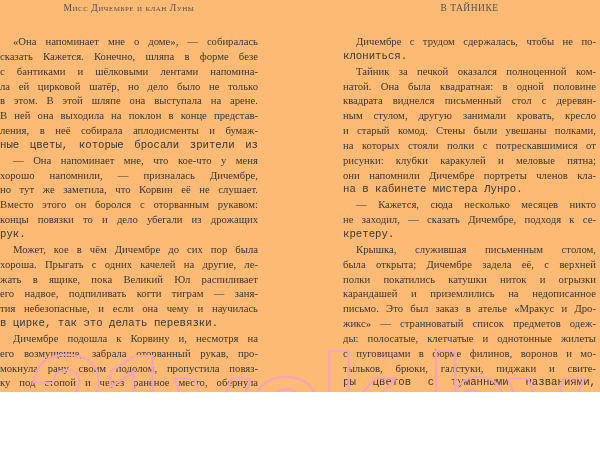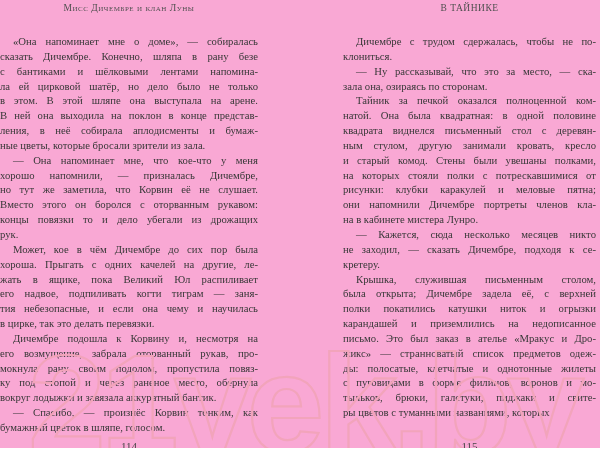--- a/index.html
+++ b/index.html
@@ -1,19 +1,19 @@
 <!DOCTYPE html>
 <html><head>
 <meta charset="utf-8">
 <style>
   html,body{margin:0;padding:0;background:#ffffff;}
   .spread{
     position:relative;
-    width:600px;height:448px;
-    background:#f9a8d4;
+    width:600px;height:392px;
+    background:#fdba74;
     overflow:hidden;
     font-family:"Liberation Serif","DejaVu Serif",serif;
   }
   .running-head{
     position:absolute;top:3px;
     font-size:9.5px;color:#4f4f4f;
     text-align:center;letter-spacing:0.5px;
     white-space:nowrap;
   }
   .running-head.left{left:0;width:258px;font-variant:small-caps;}
@@ -26,21 +26,21 @@
   .column.right{left:343px;width:253px;}
   .para{margin:0;padding:0;}
   .line{
     display:block;
     height:14.85px;line-height:14.85px;
     overflow:hidden;
     text-align:justify;
     text-align-last:justify;
     -moz-text-align-last:justify;
   }
-  .line.last{text-align-last:left;-moz-text-align-last:left;}
+  .line.last{text-align-last:left;font-family:Liberation Mono, monospace;-moz-text-align-last:left;}
   .line.first{text-indent:13px;}
   .folio{
     position:absolute;top:440px;
     font-size:11px;color:#474747;
     text-align:center;
   }
   .folio.left{left:0;width:258px;}
   .folio.right{left:343px;width:253px;}
   .watermark{
     position:absolute;left:0;top:0;
@@ -57,21 +57,21 @@
 
 <div class="spread">
 
   <div class="running-head left">Мисс Дичембре и клан Луны</div>
 
   <div class="running-head right">В ТАЙНИКЕ</div>
 
   <div class="column left" id="left-col">
       <p class="para">
         <span class="line first">«Она напоминает мне о доме», — собиралась</span>
-        <span class="line">сказать Дичембре. Конечно, шляпа в рану безе</span>
+        <span class="line">сказать Кажется. Конечно, шляпа в форме безе</span>
         <span class="line">с бантиками и шёлковыми лентами напомина-</span>
         <span class="line">ла ей цирковой шатёр, но дело было не только</span>
         <span class="line">в этом. В этой шляпе она выступала на арене.</span>
         <span class="line">В ней она выходила на поклон в конце представ-</span>
         <span class="line">ления, в неё собирала аплодисменты и бумаж-</span>
         <span class="line last">ные цветы, которые бросали зрители из зала.</span>
       </p>
       <p class="para">
         <span class="line first">— Она напоминает мне, что кое-что у меня</span>
         <span class="line">хорошо напомнили, — призналась Дичембре,</span>
@@ -100,24 +100,20 @@
         <span class="line last">бумажный цветок в шляпе, голосом.</span>
       </p>
     </div>
 
   <div class="column right" id="right-col">
       <p class="para">
         <span class="line first">Дичембре с трудом сдержалась, чтобы не по-</span>
         <span class="line last">клониться.</span>
       </p>
       <p class="para">
-        <span class="line first">— Ну рассказывай, что это за место, — ска-</span>
-        <span class="line last">зала она, озираясь по сторонам.</span>
-      </p>
-      <p class="para">
         <span class="line first">Тайник за печкой оказался полноценной ком-</span>
         <span class="line">натой. Она была квадратная: в одной половине</span>
         <span class="line">квадрата виднелся письменный стол с деревян-</span>
         <span class="line">ным стулом, другую занимали кровать, кресло</span>
         <span class="line">и старый комод. Стены были увешаны полками,</span>
         <span class="line">на которых стояли полки с потрескавшимися от</span>
         <span class="line">рисунки: клубки каракулей и меловые пятна;</span>
         <span class="line">они напомнили Дичембре портреты членов кла-</span>
         <span class="line last">на в кабинете мистера Лунро.</span>
       </p>

